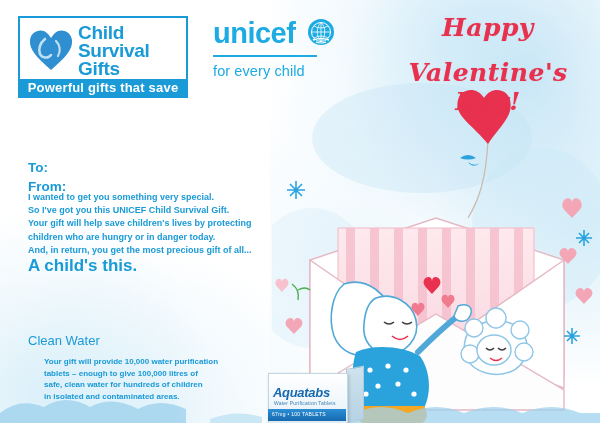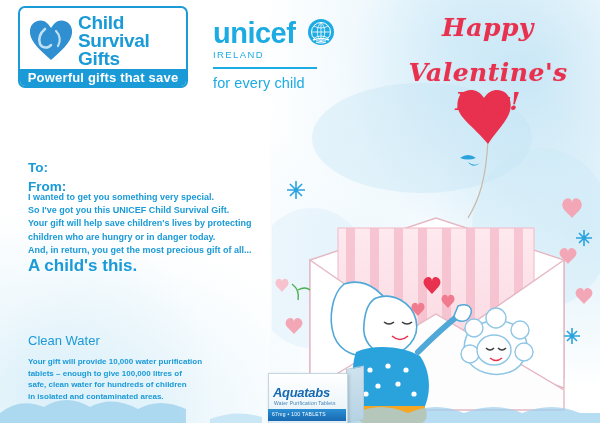--- a/index.html
+++ b/index.html
@@ -44,25 +44,25 @@
     background:
       radial-gradient(circle at 12% 92%, rgba(188,226,244,0.45) 0%, rgba(188,226,244,0) 38%),
       radial-gradient(circle at 50% 100%, rgba(196,230,246,0.4) 0%, rgba(196,230,246,0) 40%);
     pointer-events: none;
   }
 
   
   .logo-box {
     position: absolute;
     left: 18px;
-    top: 6px;
+    top: 16px;
     width: 170px;
     height: 82px;
     border: 2px solid #1a9ad7;
-    border-radius: 7px;
+    border-radius: 0;
     background: #ffffff;
     box-sizing: border-box;
     overflow: hidden;
   }
   .logo-heart {
     position: absolute;
     left: 8px;
     top: 9px;
     width: 46px;
     height: 44px;
@@ -184,21 +184,21 @@
   .cw-title {
     position: absolute;
     left: 28px;
     top: 333px;
     color: #1a9ad7;
     font-size: 13px;
     font-weight: normal;
   }
   .cw-body {
     position: absolute;
-    left: 28px;
+    left: 44px;
     top: 356px;
     width: 192px;
     color: #1a9ad7;
     font-size: 8px;
     font-weight: bold;
     line-height: 11.5px;
   }
 
   
   .aquatabs {
@@ -415,21 +415,20 @@
     <span class="unicef-word">unicef</span>
     <svg class="unicef-emblem" viewBox="0 0 28 28">
       <circle cx="14" cy="14" r="13" fill="#1cabe2"></circle>
       <circle cx="14" cy="14" r="9.5" fill="none" stroke="#ffffff" stroke-width="1"></circle>
       <path d="M4.6 14 H23.4 M14 4.5 V23.5" stroke="#ffffff" stroke-width="0.8"></path>
       <path d="M14 4.5 C9 9, 9 19, 14 23.5 C19 19, 19 9, 14 4.5 Z" fill="none" stroke="#ffffff" stroke-width="0.8"></path>
       <path d="M7 8 q7 4 14 0 M7 20 q7 -4 14 0" fill="none" stroke="#ffffff" stroke-width="0.8"></path>
       <path d="M6 22 q8 -3 16 0" fill="none" stroke="#ffffff" stroke-width="1.6"></path>
       <path d="M9 24 q5 2 10 0" fill="none" stroke="#ffffff" stroke-width="1.2"></path>
     </svg>
-    <div class="unicef-country">IRELAND</div>
     <div class="unicef-rule"></div>
     <div class="unicef-tag">for every child</div>
   </div>
 
   <div class="greeting">
     <span class="l1">Happy</span>
     <span class="l2">Valentine's Day!</span>
   </div>
 
   <div class="to-line">To:</div>

